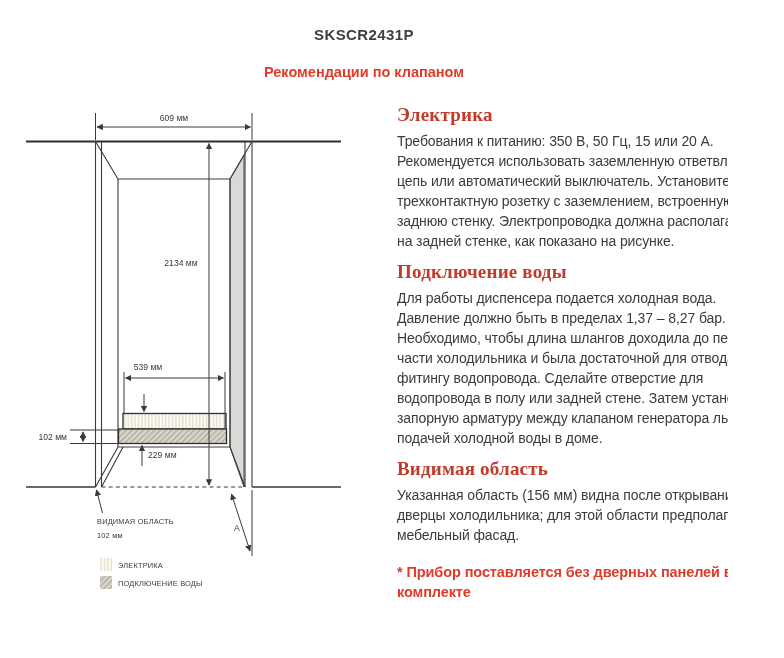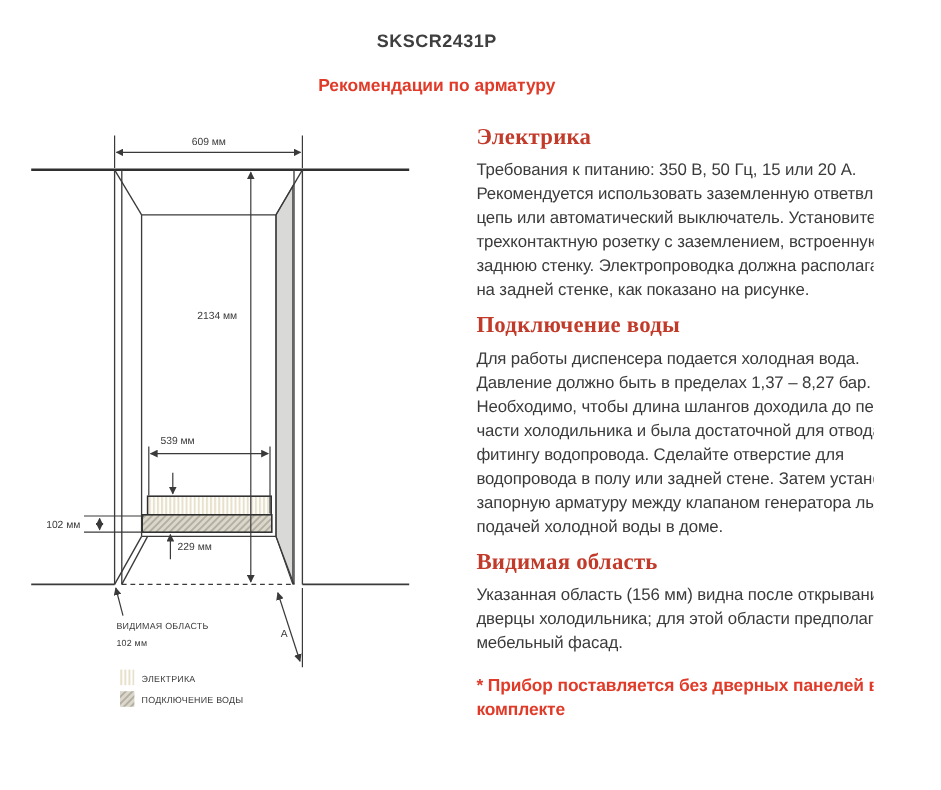--- a/index.html
+++ b/index.html
@@ -61,21 +61,21 @@
     letter-spacing:-.1px;
   }
 </style>
 </head>
 <body>
 
 <div class="page">
 
   <div class="doc-header">
     <div class="model">SKSCR2431P</div>
-    <div class="doc-title">Рекомендации по арматуру</div>
+    <div class="doc-title">Рекомендации по клапаном</div>
   </div>
 
   <div class="diagram">
     <svg viewBox="40 100 330 505">
       <defs>
         <marker id="arw" viewBox="0 0 10 10" refX="9" refY="5" markerWidth="6.5" markerHeight="6.5" orient="auto-start-reverse">
           <path d="M0,0 L10,5 L0,10 z" fill="#3a3a3a"></path>
         </marker>
         <pattern id="hatchV" patternUnits="userSpaceOnUse" width="3.4" height="6">
           <rect width="3.4" height="6" fill="#ffffff"></rect>

